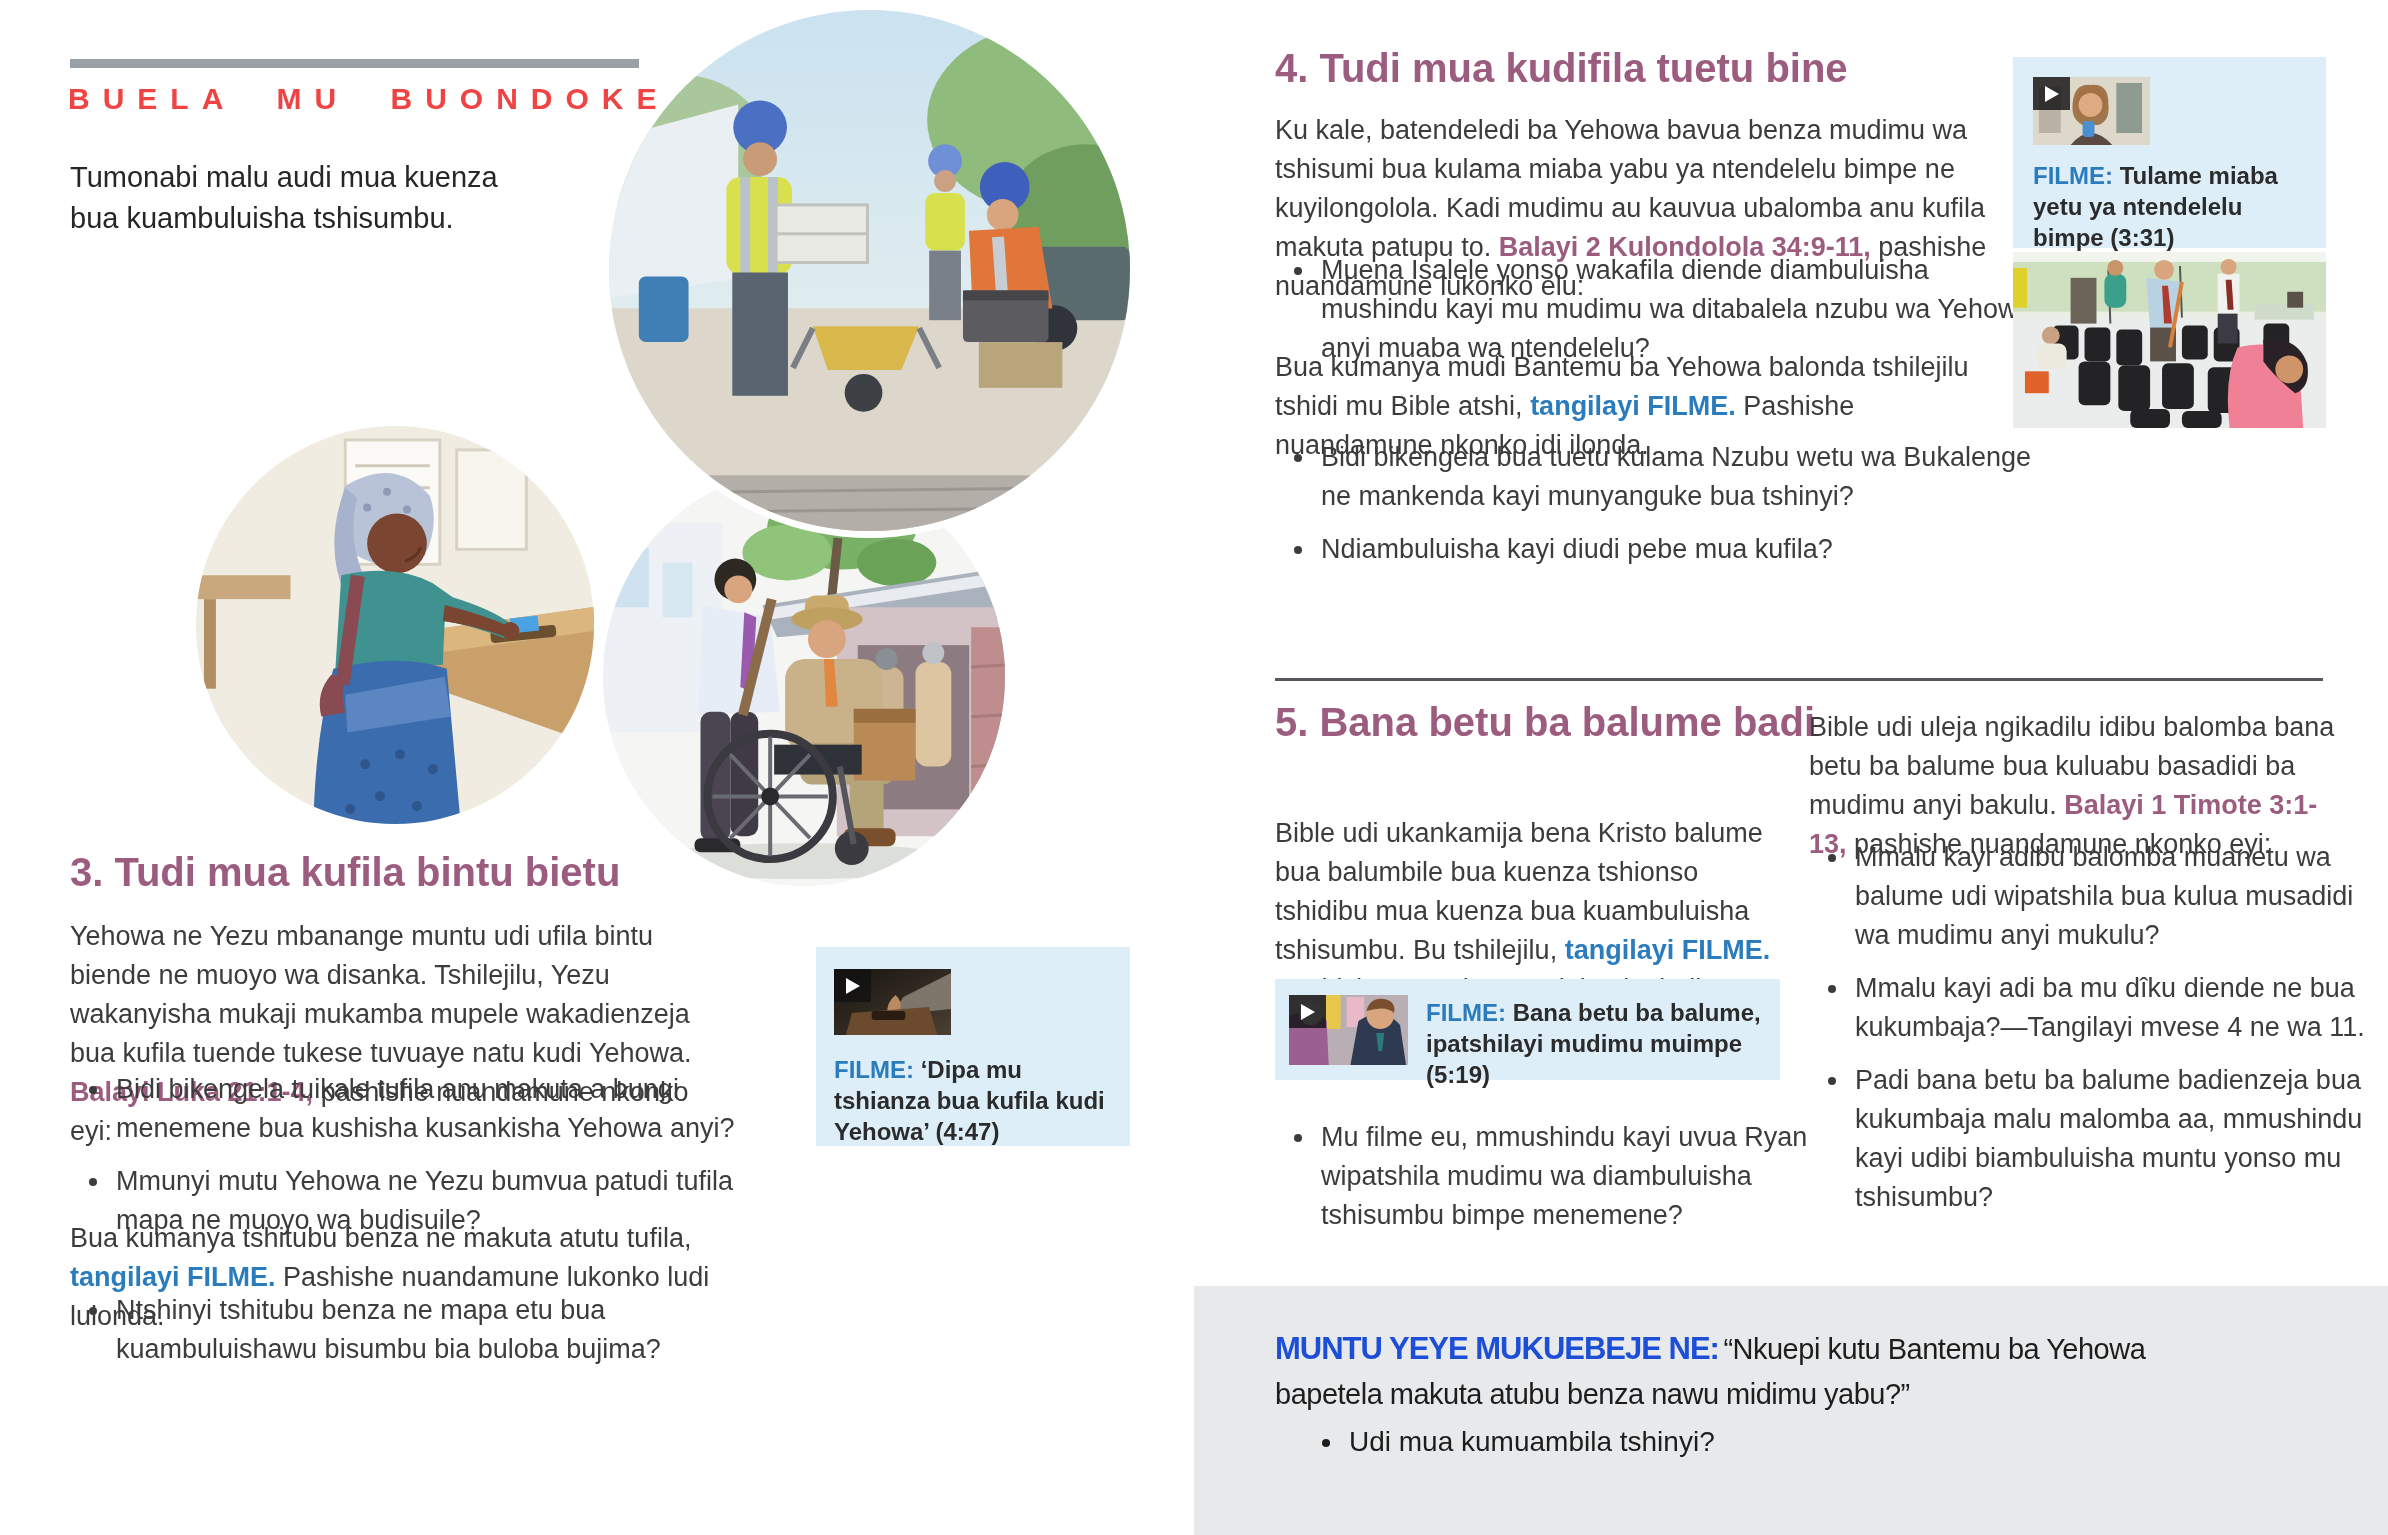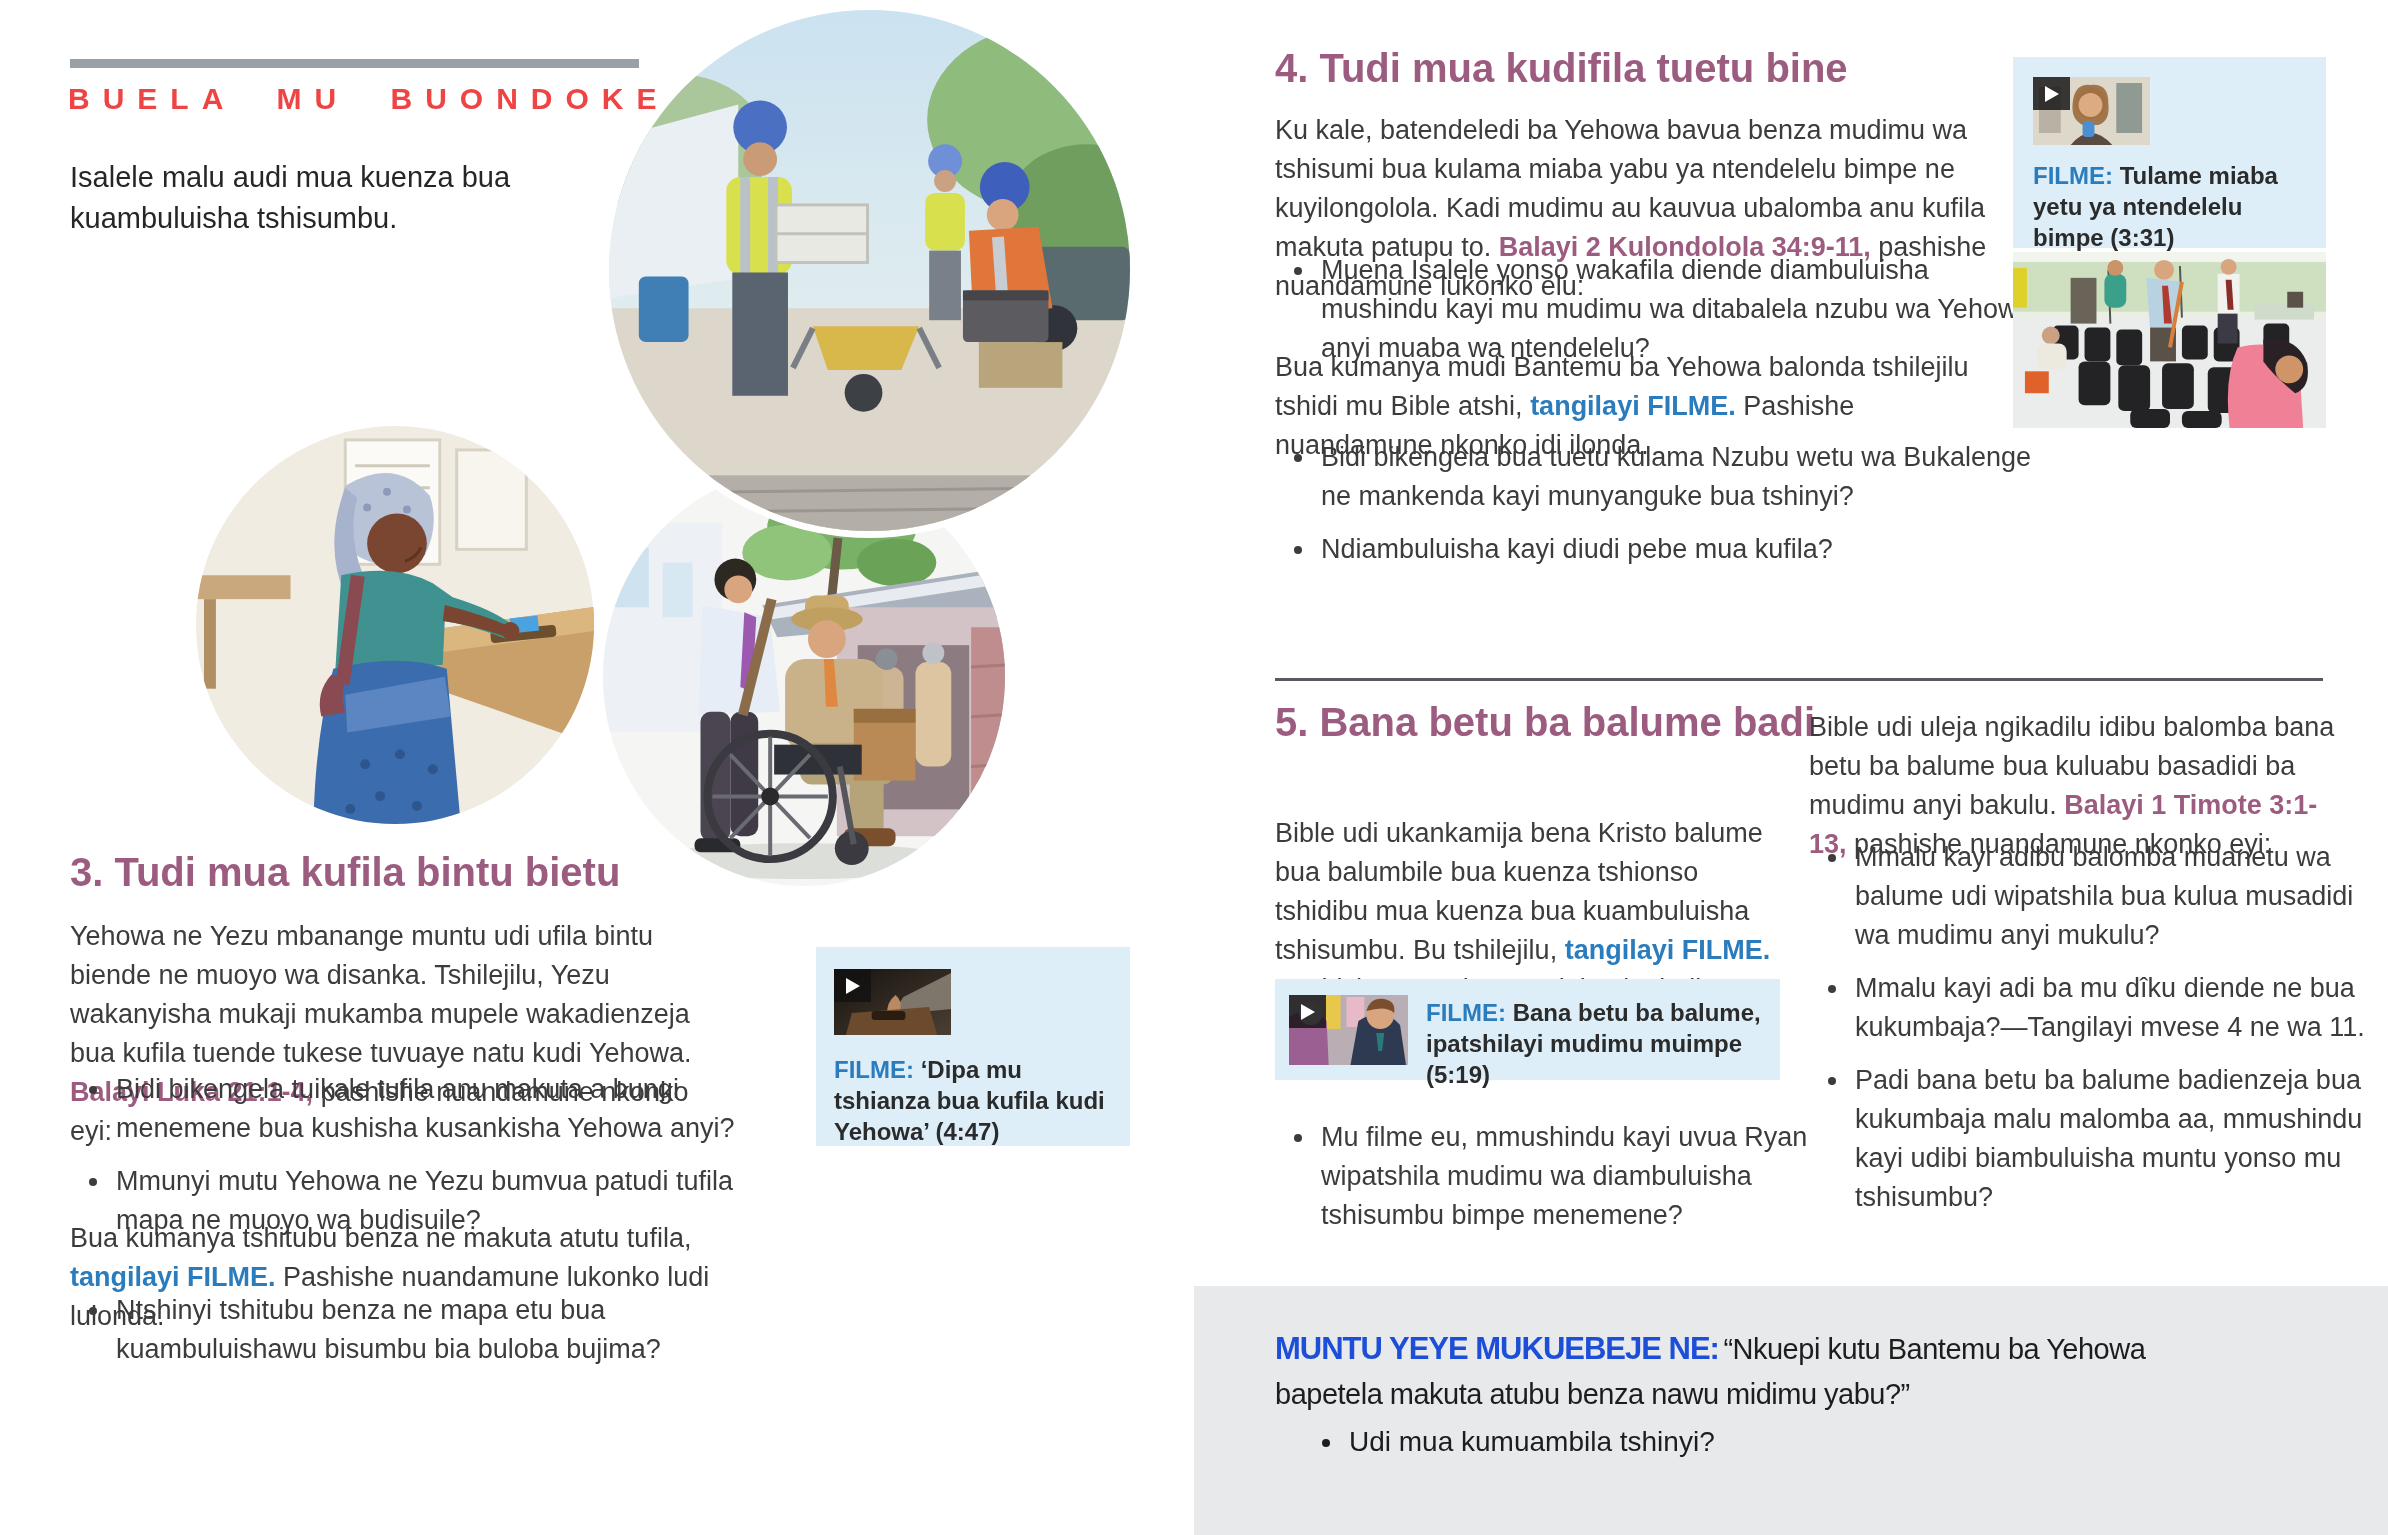--- a/index.html
+++ b/index.html
@@ -44,21 +44,21 @@
   .ask-line{line-height:41px;}
 </style>
 </head>
 <body>
 
 <div class="canvas">
 
   <div class="abs kicker-bar" style="left:70px;top:59px;width:569px;"></div>
   <div class="abs kicker" style="left:68px;top:82px;">BUELA MU BUONDOKE</div>
 
-  <div class="abs intro" style="left:70px;top:157px;width:478px;">Isalele malu audi mua kuenza bua kuambuluisha tshisumbu.</div>
+  <div class="abs intro" style="left:70px;top:157px;width:478px;">Tumonabi malu audi mua kuenza bua kuambuluisha tshisumbu.</div>
 
   <div class="abs circ" style="left:603px;top:468px;width:402px;height:418px;z-index:1;">
     <svg viewBox="0 0 404 420" preserveAspectRatio="none">
       <rect width="404" height="420" fill="#f5f6f3"></rect>
       <rect x="0" y="55" width="120" height="210" fill="#edf1f5"></rect>
       <rect x="12" y="80" width="34px" height="60" fill="#cfe2ef"></rect>
       <rect x="60" y="95" width="30" height="55" fill="#d8e8f2"></rect>
       <ellipse cx="240" cy="60" rx="75" ry="42" fill="#79b266"></ellipse>
       <ellipse cx="185" cy="85" rx="45" ry="28" fill="#8fc47a"></ellipse>
       <ellipse cx="295" cy="95" rx="40" ry="24" fill="#6aa258"></ellipse>

